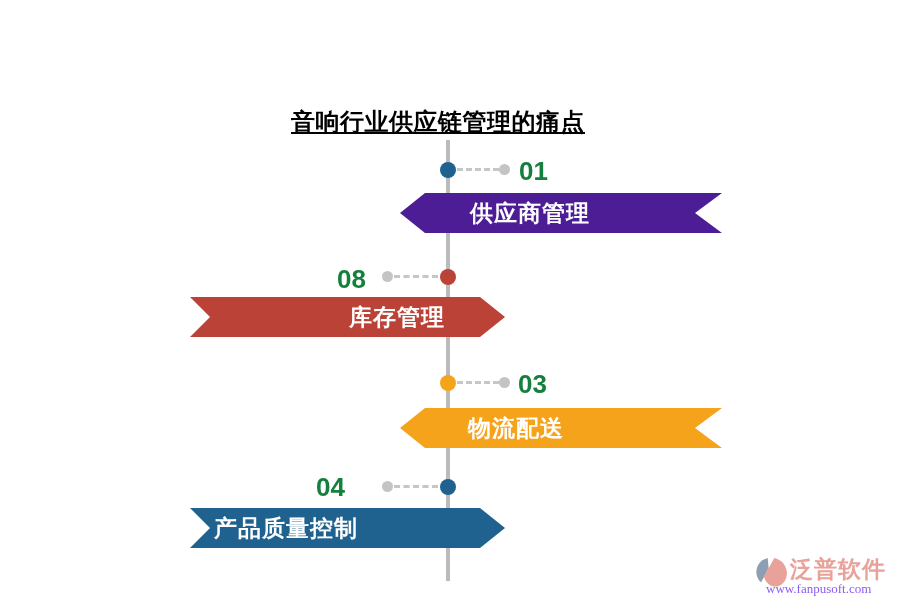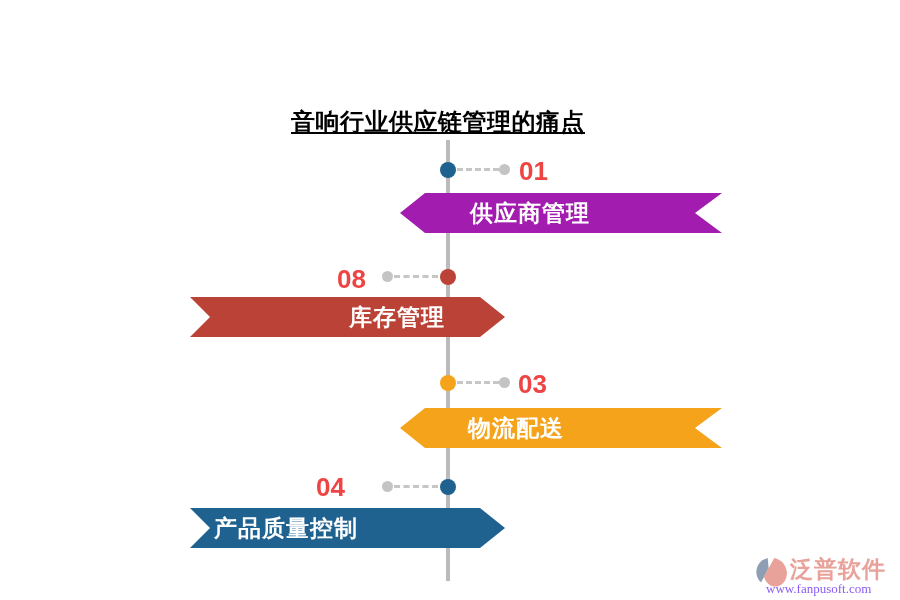--- a/index.html
+++ b/index.html
@@ -30,21 +30,21 @@
   .node{
     position:absolute;width:16px;height:16px;border-radius:50%;z-index:3;
   }
   .enddot{
     position:absolute;width:11px;height:11px;border-radius:50%;z-index:3;
   }
   .dash{
     position:absolute;height:0;border-top:3px dashed #c6c6c6;z-index:2;
   }
   .num{
-    position:absolute;font-size:26px;font-weight:700;color:#ef4444;line-height:1;z-index:3;
+    position:absolute;font-size:26px;font-weight:700;color:#15803d;line-height:1;z-index:3;
   }
   .logo{
     position:absolute;left:752px;top:554px;width:146px;height:44px;z-index:4;text-align:center;
   }
   .logo-icon{position:absolute;left:2px;top:2px;}
   .logo-brand{
     position:absolute;left:38px;top:0;font-size:23px;font-weight:700;
     letter-spacing:1px;white-space:nowrap;
   }
   .logo-url{
@@ -58,21 +58,21 @@
 <div class="canvas">
 
   <div class="title">音响行业供应链管理的痛点</div>
 
   <div class="axis" style="background-color: rgb(187, 187, 187);"></div>
 
   <div class="node" style="left: 440px; top: 162px; background-color: rgb(31, 98, 143);"></div>
   <div class="dash" style="left: 457px; top: 168px; width: 42px; border-color: rgb(198, 198, 198);"></div>
   <div class="enddot" style="left: 499px; top: 164px; background-color: rgb(196, 196, 196);"></div>
   <div class="num" style="left:519px;top:158px">01</div>
-  <div class="banner clip-left" style="left: 400px; top: 193px; width: 322px; background-color: #a21caf;">
+  <div class="banner clip-left" style="left: 400px; top: 193px; width: 322px; background-color: #4c1d95;">
     <span class="lbl" style="padding-left:70px">供应商管理</span>
   </div>
 
   <div class="num" style="left:337px;top:266px">08</div>
   <div class="enddot" style="left: 382px; top: 271px; background-color: rgb(196, 196, 196);"></div>
   <div class="dash" style="left: 394px; top: 275px; width: 44px; border-color: rgb(198, 198, 198);"></div>
   <div class="node" style="left: 440px; top: 269px; background-color: rgb(187, 66, 55);"></div>
   <div class="banner clip-right align-end" style="left: 190px; top: 297px; width: 315px; background-color: rgb(187, 66, 55);">
     <span class="lbl" style="padding-right:60px">库存管理</span>
   </div>

